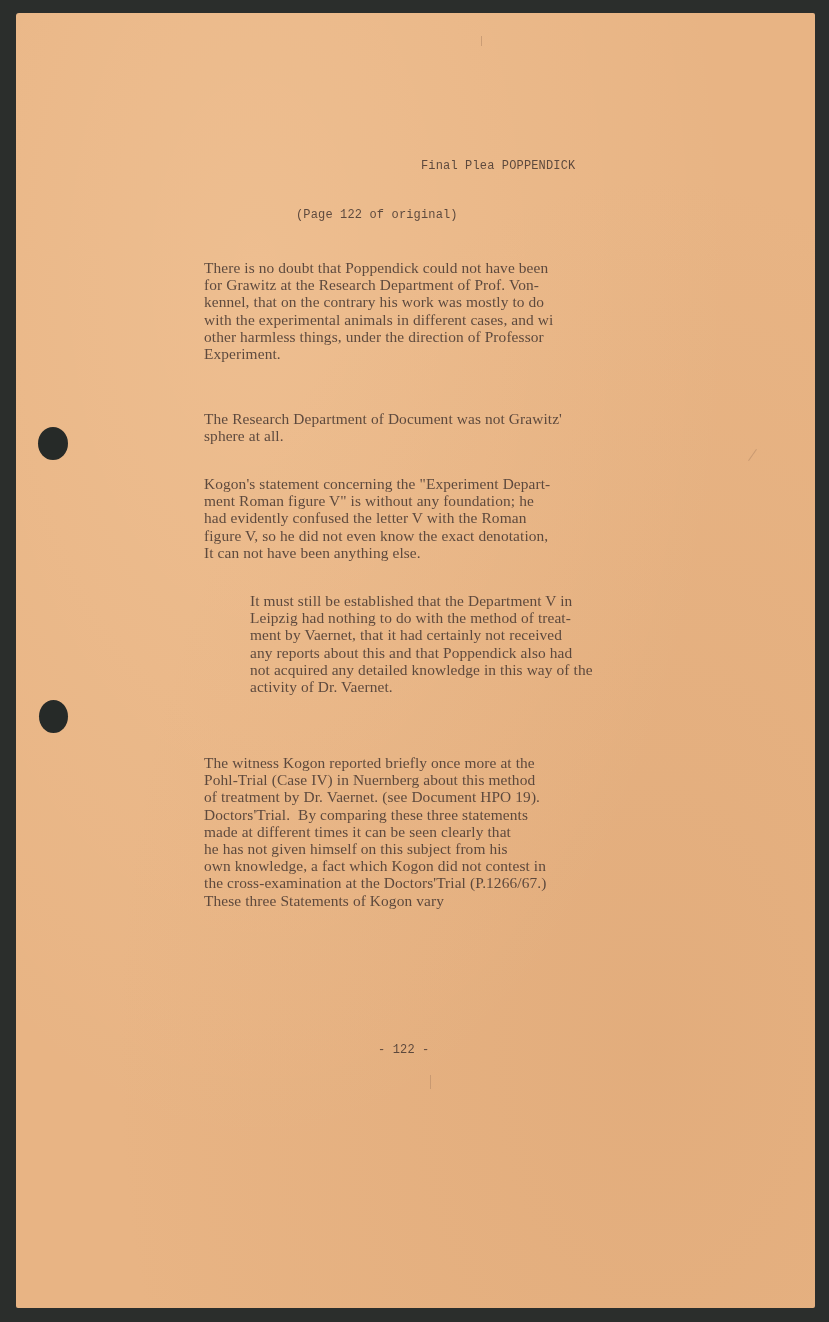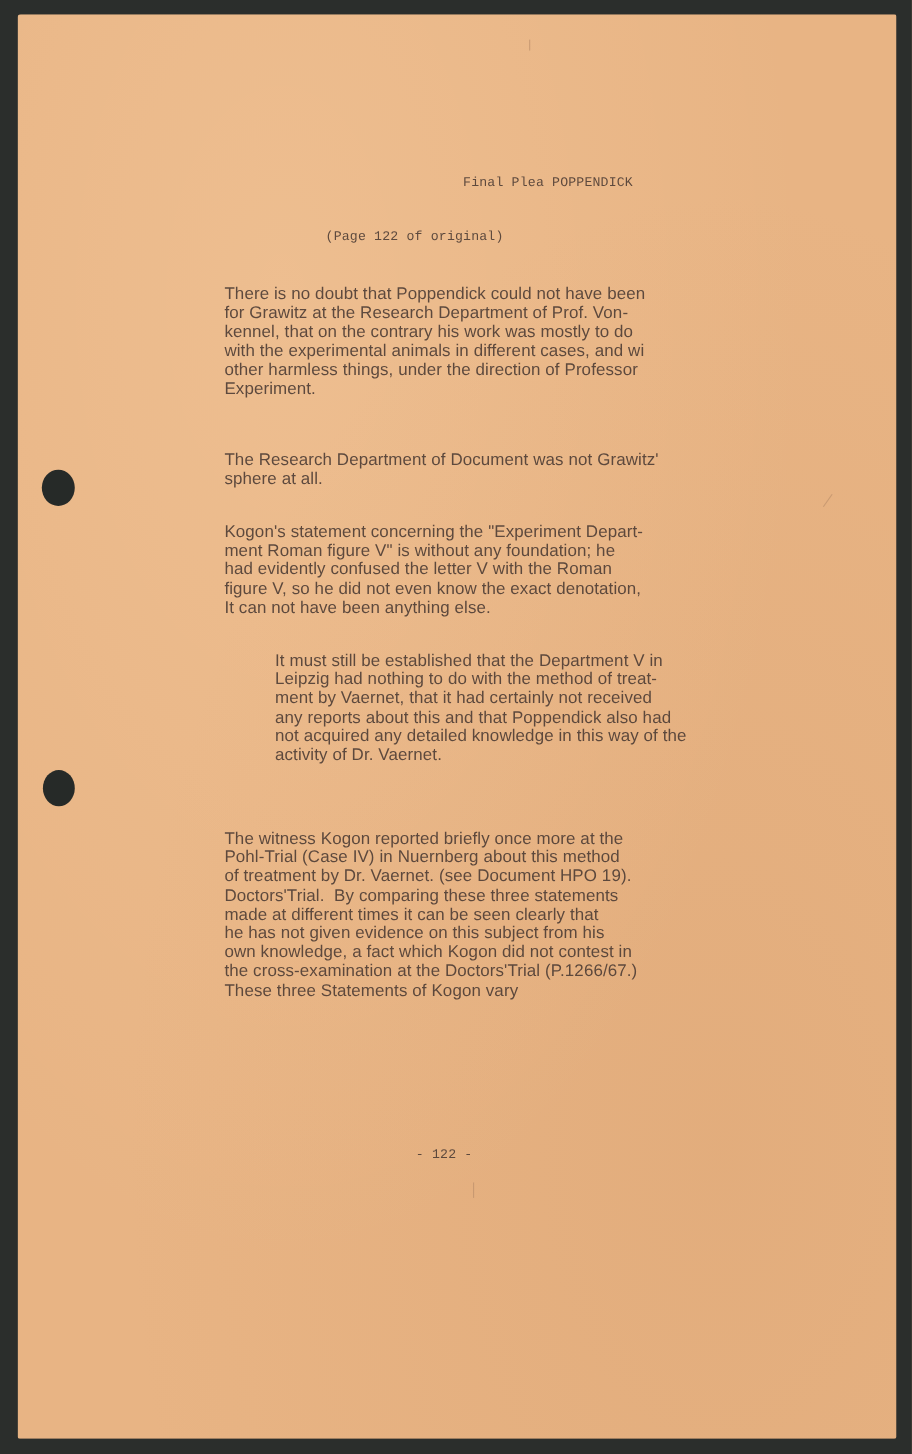--- a/index.html
+++ b/index.html
@@ -39,21 +39,21 @@
       font-size: 12px;
       letter-spacing: 0.15px;
       white-space: pre;
       opacity: 0.88;
     }
     .header-title { left: 421px; top: 159px; }
     .header-page { left: 296px; top: 208px; }
     .para {
       position: absolute;
       left: 204px;
-      font-family: Liberation Sans, sans-serif;
+      font-family: Liberation Serif, serif;
       color: #4a3a33;
       font-size: 15.4px;
       line-height: 17.2px;
       letter-spacing: 0.1px;
       opacity: 0.88;
     }
     .para .line { display: block; white-space: pre; }
     .p1 { top: 259px; }
     .p2 { top: 410px; }
     .p3 { top: 475px; }
@@ -112,19 +112,19 @@
   <span class="line">not acquired any detailed knowledge in this way of the</span>
   <span class="line">activity of Dr. Vaernet.</span>
 </div>
 
 <div class="para p5">
   <span class="line">The witness Kogon reported briefly once more at the</span>
   <span class="line">Pohl-Trial (Case IV) in Nuernberg about this method</span>
   <span class="line">of treatment by Dr. Vaernet. (see Document HPO 19).</span>
   <span class="line">Doctors'Trial.  By comparing these three statements</span>
   <span class="line">made at different times it can be seen clearly that</span>
-  <span class="line">he has not given evidence on this subject from his</span>
+  <span class="line">he has not given himself on this subject from his</span>
   <span class="line">own knowledge, a fact which Kogon did not contest in</span>
   <span class="line">the cross-examination at the Doctors'Trial (P.1266/67.)</span>
   <span class="line">These three Statements of Kogon vary</span>
 </div>
 
 <div class="tw folio">- 122 -</div>
 
 </body></html>

